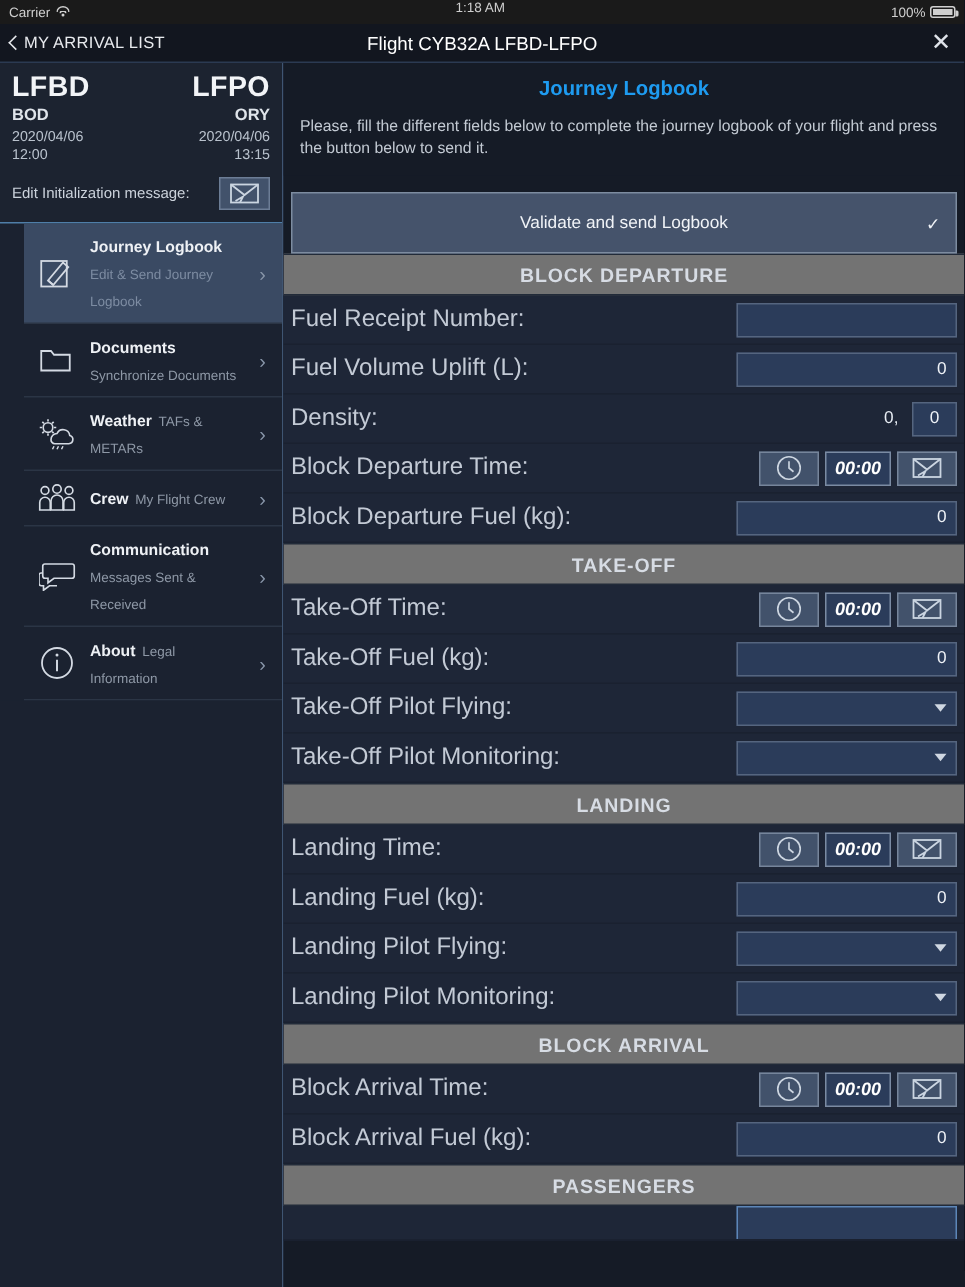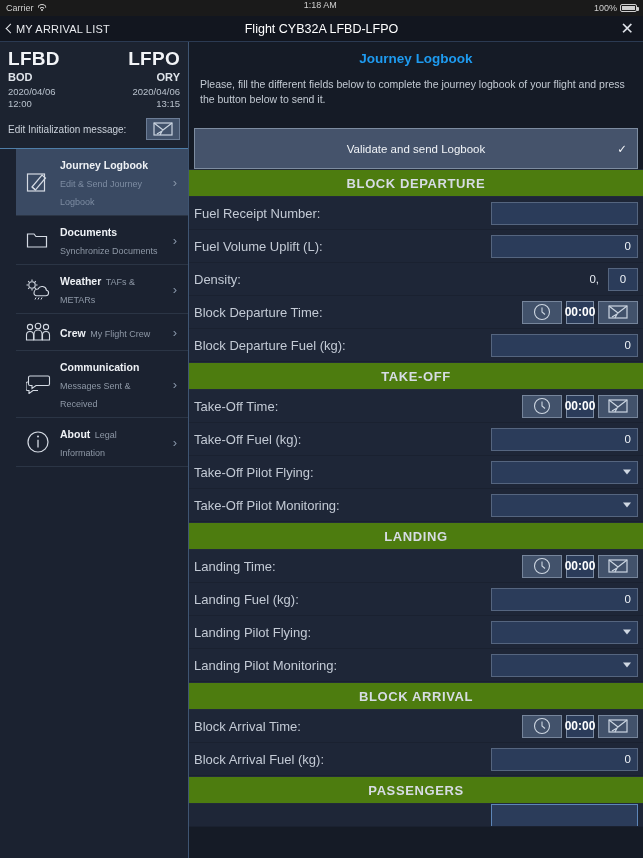--- a/index.html
+++ b/index.html
@@ -82,40 +82,40 @@
   .main { flex: 1; background: #151b26; overflow: hidden; position: relative; }
   .intro { background: #151b26; padding: 9px 11px 10px 11px; }
   .intro-title { text-align: center; color: #1e9bf0; font-size: 13.5px; font-weight: bold; }
   .intro-text { color: #c3cad3; font-size: 10.5px; line-height: 1.45; margin-top: 11px; }
   .validate-btn { margin: 11px 5px 0 5px; height: 41px; background: #45536b;
     border: 1px solid #7d8ca0; display: flex; align-items: center; justify-content: center;
     position: relative; cursor: pointer; }
   .validate-btn span { color: #f0f3f7; font-size: 11.5px; }
   .validate-check { position: absolute; right: 10px; color: #e6ebf1; font-size: 13px; }
 
-  .sec-hdr { background: #4d7c0f; height: 28px; display: flex; align-items: center;
+  .sec-hdr { background: #737373; height: 28px; display: flex; align-items: center;
     justify-content: center; color: #d7dce4; font-size: 13px; font-weight: bold;
     letter-spacing: .6px; border-top: 1px solid #222b39; border-bottom: 1px solid #222b39; }
 
   .frow { background: #1e2637; height: 33px; display: flex; align-items: center;
     padding: 0 5px 0 5px; border-bottom: 1px solid #1a2130; }
-  .flabel { color: #c3cad5; font-size: 13px; flex: 1; }
+  .flabel { color: #c3cad5; font-size: 16px; flex: 1; }
   .fctl { display: flex; align-items: center; gap: 4px; }
 
   .inp { background: #2b3c5a; border: 1px solid #55657f; height: 23px; width: 147px;
     color: #eef2f7; font-size: 11.5px; text-align: right; padding: 0 6px;
     display: flex; align-items: center; justify-content: flex-end; cursor: text; }
   .inp.small { width: 30px; justify-content: center; text-align: center; }
   .dens-prefix { color: #e6ebf2; font-size: 11.5px; margin-right: 5px; }
 
   .btn-clock { width: 40px; height: 23px; background: #42526b; border: 1px solid #76859b;
     display: flex; align-items: center; justify-content: center; cursor: pointer; }
-  .inp-time { background: #2b3c5a; border: 1px solid #7b8ba3; height: 23px; width: 28px;
+  .inp-time { background: #2b3c5a; border: 1px solid #7b8ba3; height: 23px; width: 44px;
     color: #fff; font-size: 12px; display:flex; align-items:center; justify-content:center;
-    font-weight: bold; cursor: text; }
+    font-weight: bold; cursor: text; font-style: italic; }
   .btn-mail { width: 40px; height: 23px; background: #42526b; border: 1px solid #76859b;
     display: flex; align-items: center; justify-content: center; cursor: pointer; }
 
   .sel { background: #2b3c5a; border: 1px solid #55657f; height: 23px; width: 147px;
     position: relative; cursor: pointer; }
   .sel .caret { position: absolute; right: 6px; top: 50%; transform: translateY(-50%);
     width: 0; height: 0; border-left: 4px solid transparent; border-right: 4px solid transparent;
     border-top: 5px solid #cfd7e2; }
   .partial-inp { background: #2b3c5a; border: 1px solid #5d86b8; height: 23px; width: 147px; }
   .frow.partial { height: 23px; align-items: flex-start; overflow: hidden; }

